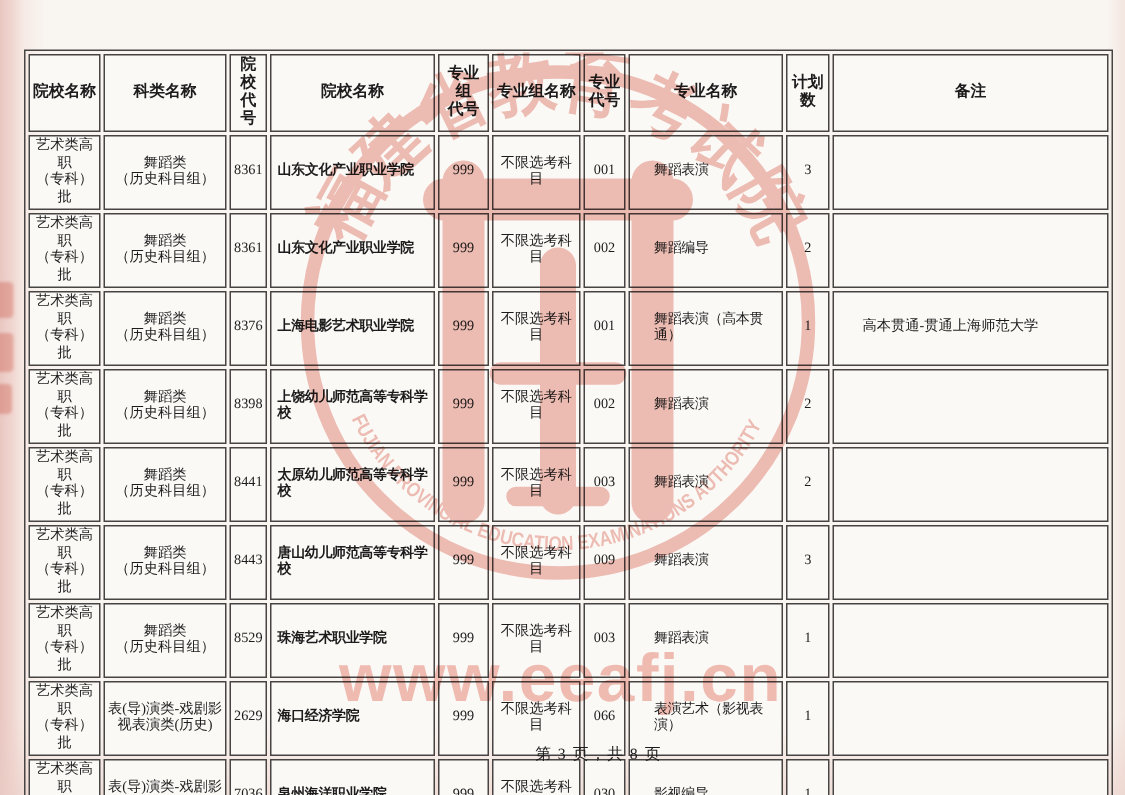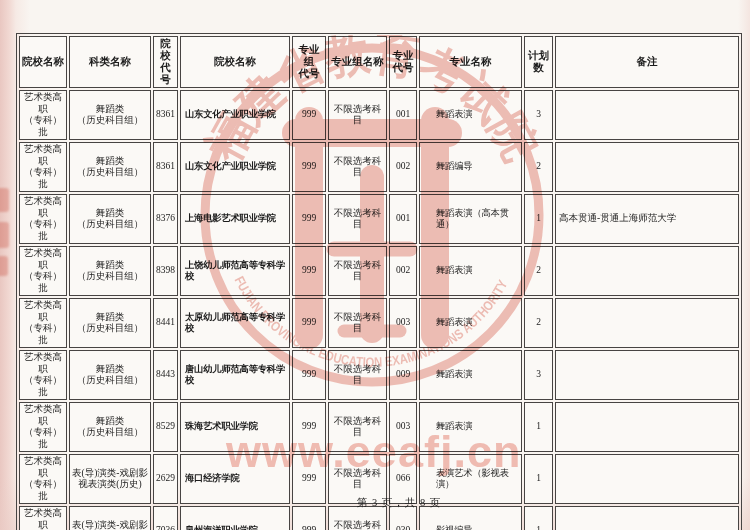--- a/index.html
+++ b/index.html
@@ -18,21 +18,21 @@
     border-collapse:separate;border-spacing:2px;table-layout:fixed;
     border:1px solid #474443;background:transparent;}
   .doc th,.doc td{border:1px solid #474443;background:#fbf9f6;
     box-sizing:border-box;padding:1px 2px;color:#1c1c1c;
     white-space:pre-line;text-align:center;vertical-align:middle;
     font-size:9.5px;line-height:11.5px;overflow:hidden;}
   .doc th{font-weight:bold;font-size:10.5px;line-height:12px;height:28px;}
   .doc td{height:25px;}
   .doc td:nth-child(4){text-align:left;padding-left:4px;font-size:9.3px;letter-spacing:-.2px;font-weight:bold;}
   .doc td:nth-child(8){text-align:left;padding-left:16px;font-size:9.3px;letter-spacing:-.2px;}
-  .doc td:nth-child(10){text-align:left;padding-left:3px;}
+  .doc td:nth-child(10){text-align:left;padding-left:19px;}
 
   .footer{position:absolute;left:16px;top:496px;width:724px;text-align:center;
     font-size:10.5px;color:#1c1c1c;letter-spacing:1px;margin-left:21px;}
 
   
   .seal-wrap{position:absolute;left:192px;top:35px;width:360px;height:360px;
     mix-blend-mode:multiply;opacity:.42;pointer-events:none;}
   .seal-wrap svg{display:block;}
   .seal-top-text{font-family:"Liberation Serif","DejaVu Serif",serif;font-weight:bold;font-size:46px;}
   .seal-bottom-text{font-family:"Liberation Sans","DejaVu Sans",sans-serif;font-weight:bold;font-size:13.5px;}

